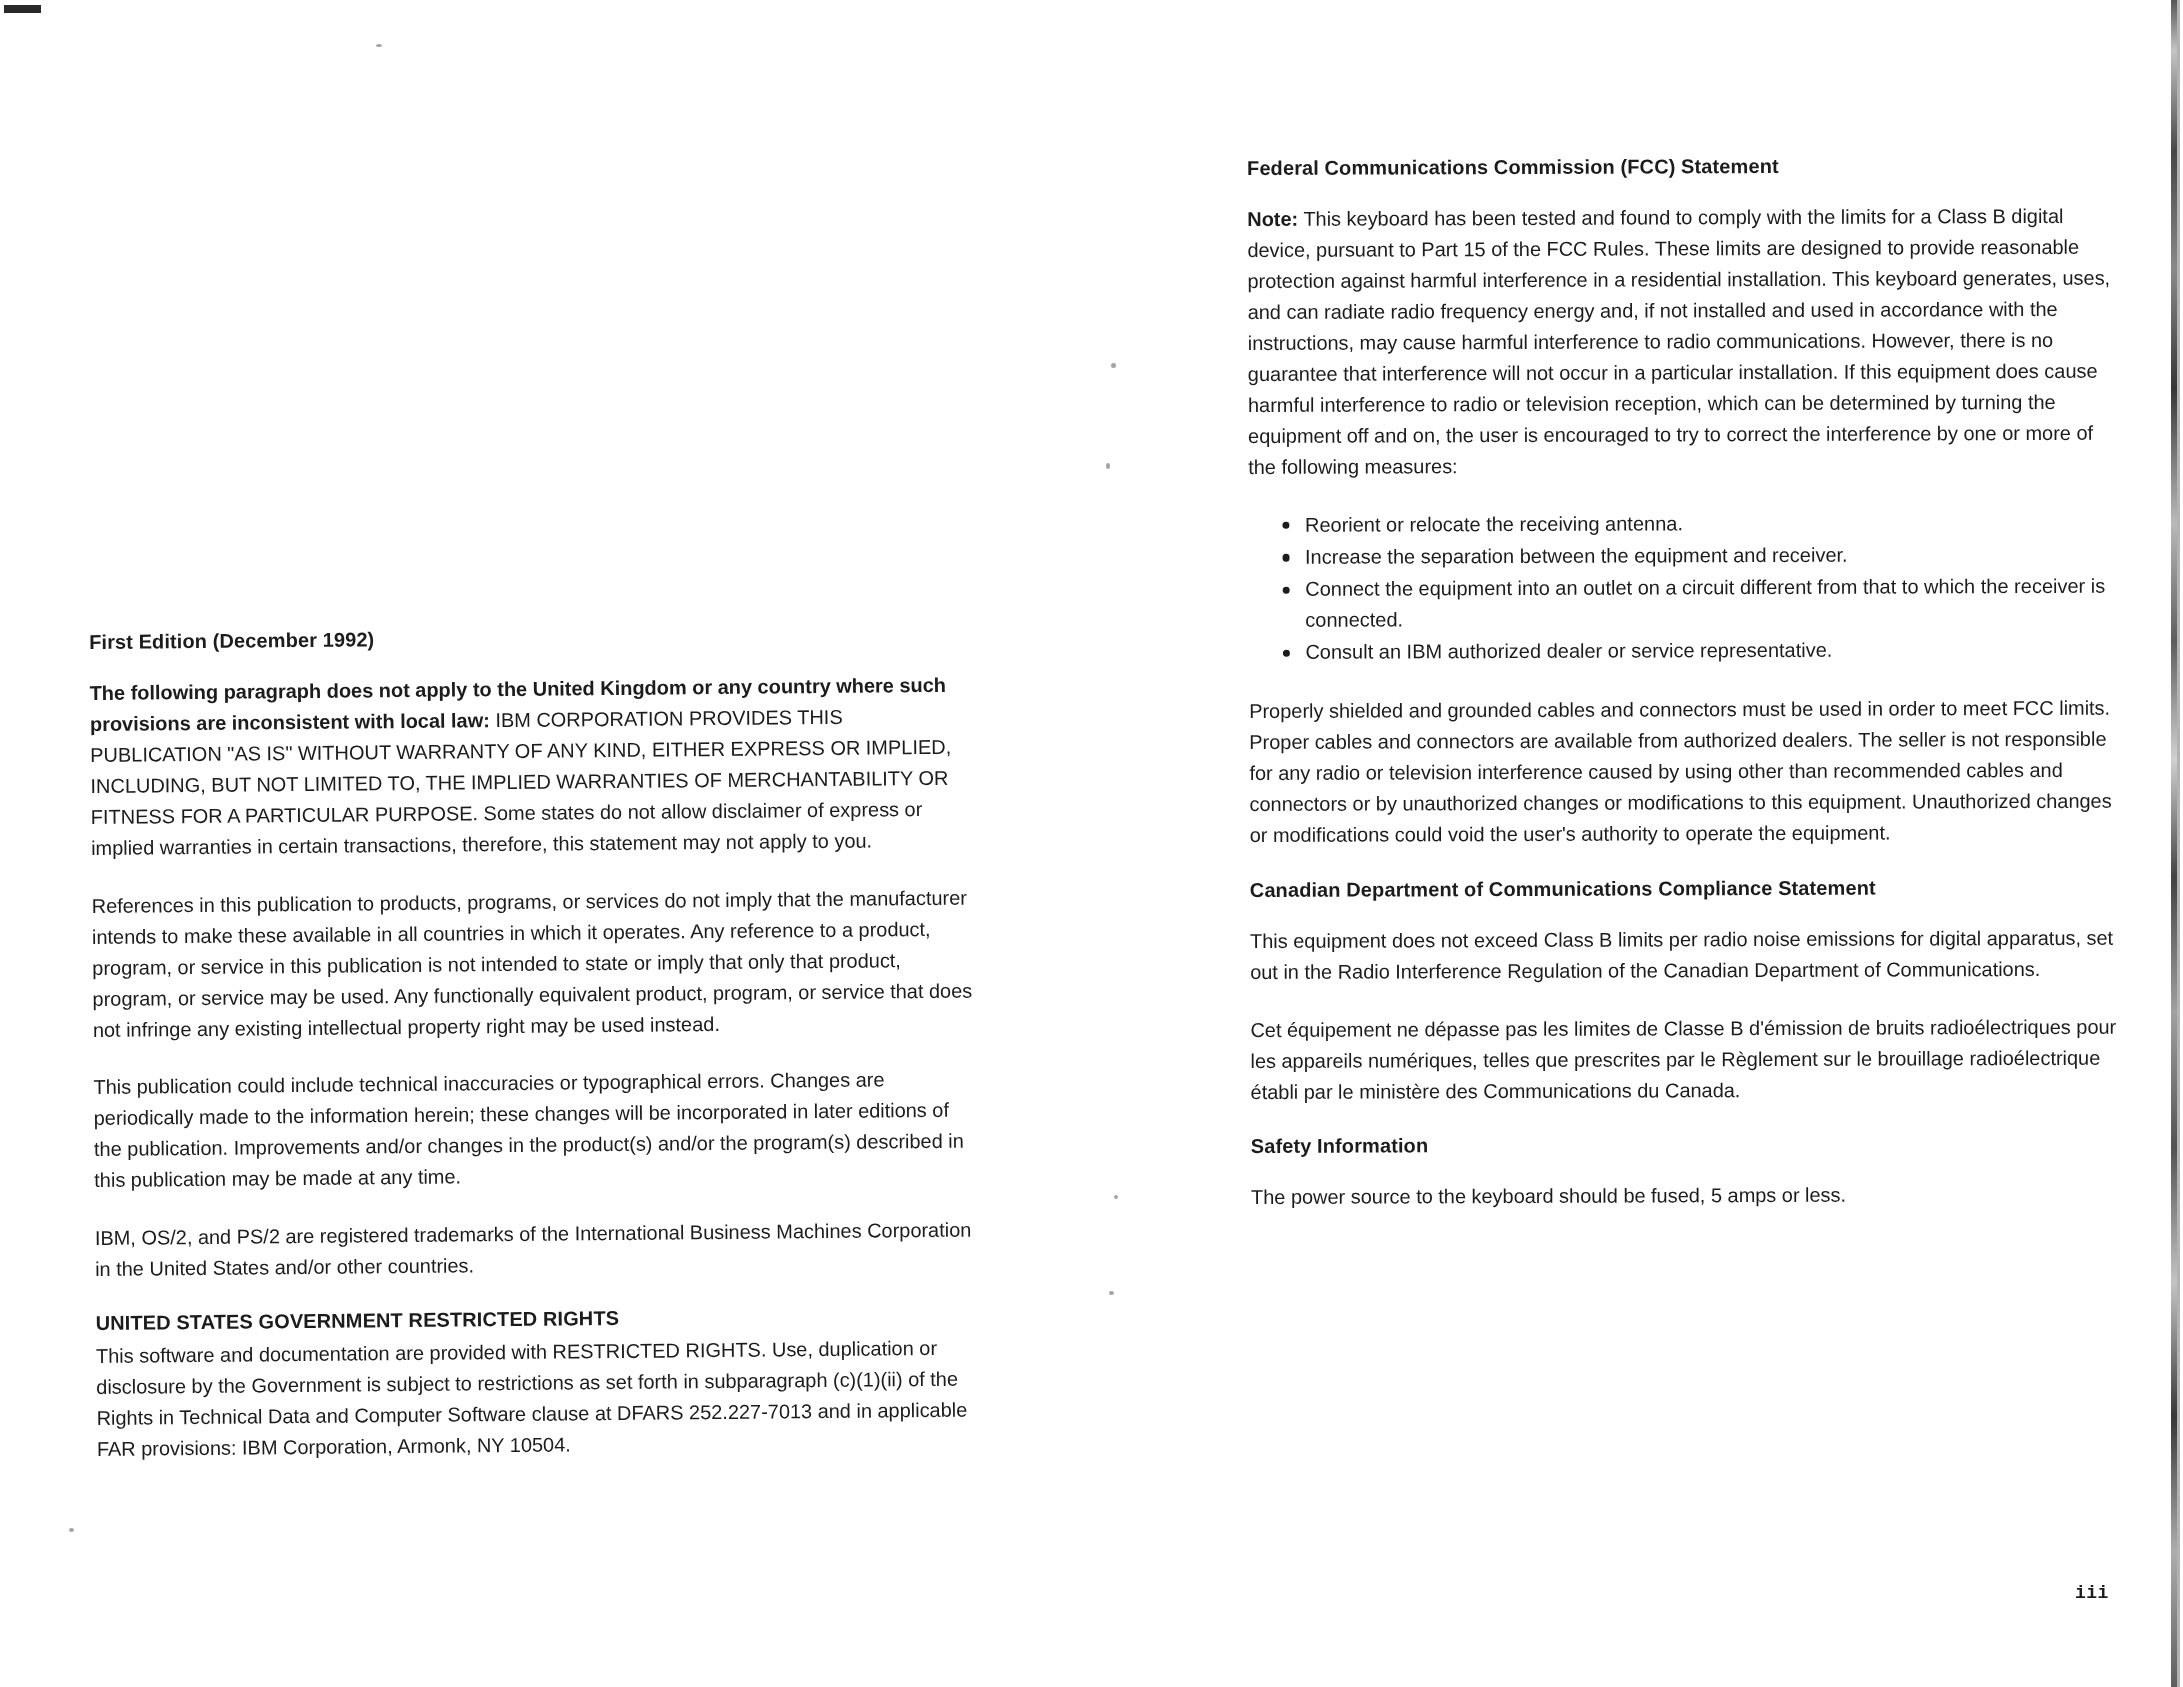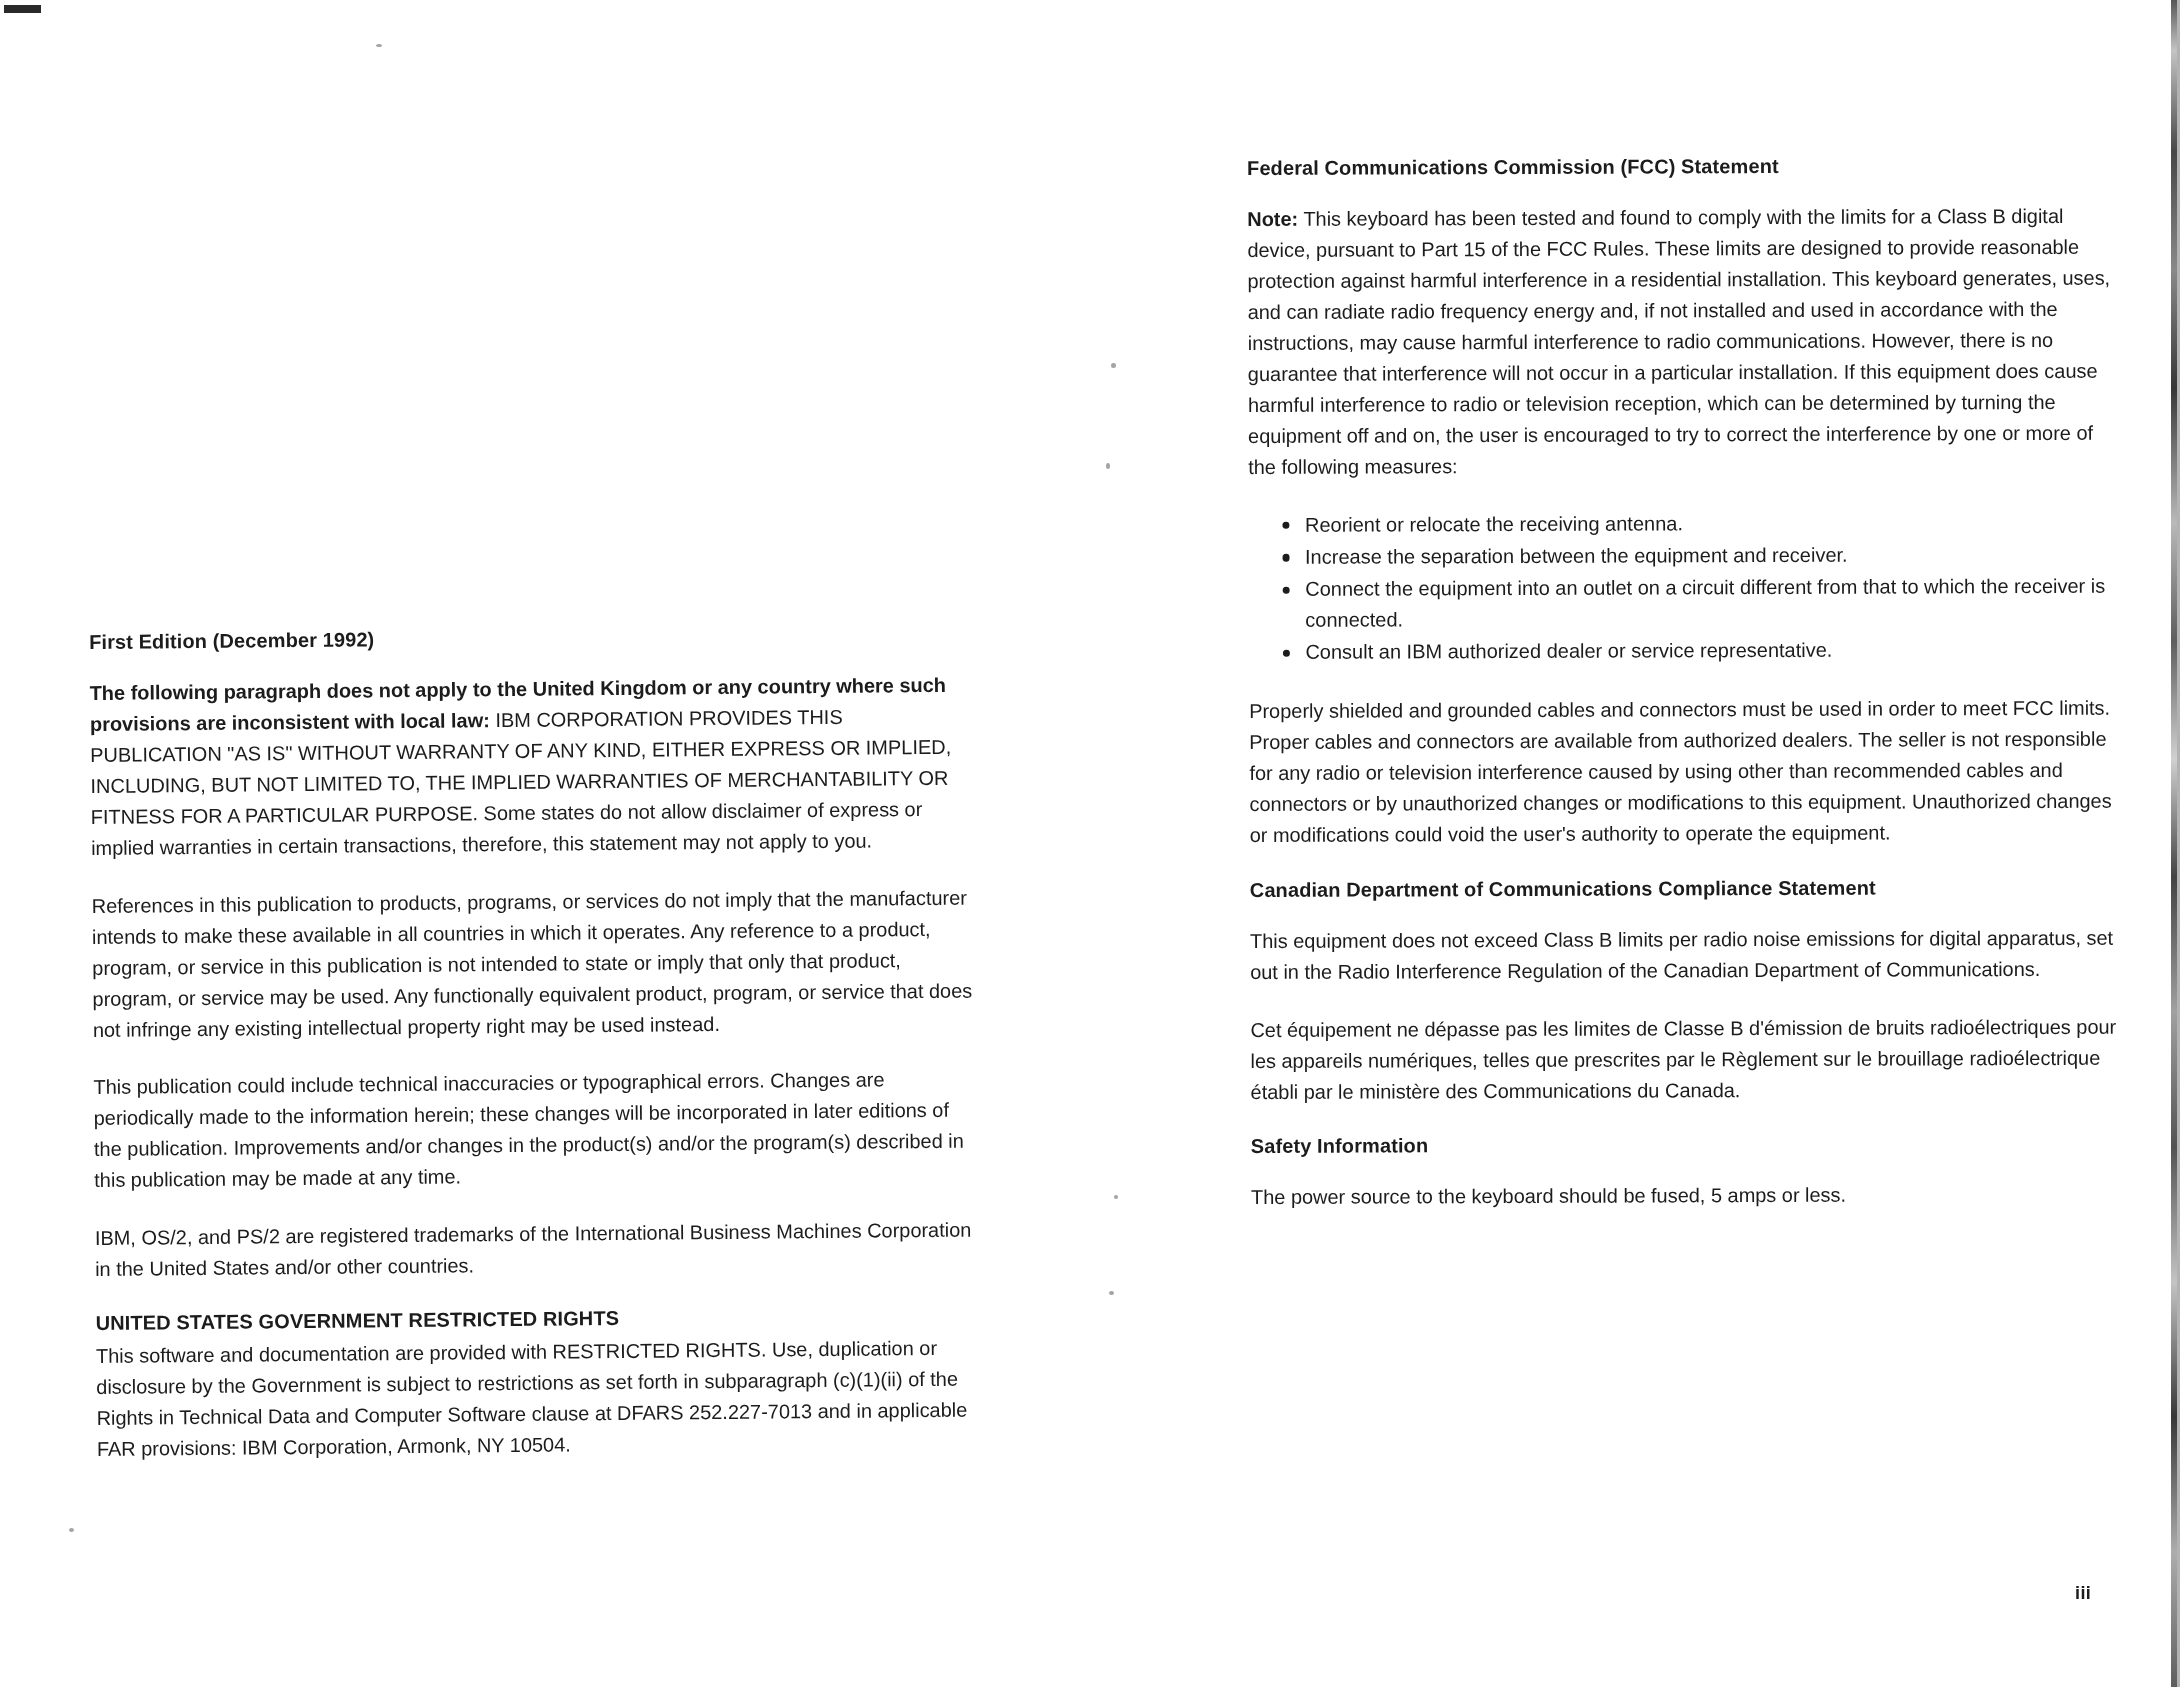--- a/index.html
+++ b/index.html
@@ -64,21 +64,21 @@
     font-size:20px;line-height:31px;
   }
   .bullets li{position:relative;margin:0 0 1.3px 0;padding-left:22.5px;}
   .bullets li .dot{
     position:absolute;left:0;top:12.6px;width:7.3px;height:7.3px;
     background:#1c1c1c;border-radius:50%;
   }
 
   .folio{
     position:absolute;left:2075px;top:1583px;
-    font-size:18px;font-weight:bold;letter-spacing:0.4px;
+    font-size:18px;font-weight:bold;letter-spacing:0.4px;font-family:Liberation Mono, monospace;
   }
 </style>
 </head>
 <body>
 
 <div class="page">
 
   <div class="corner-mark"></div>
   <div class="scan-edge-right"></div>
   <div class="scan-edge-right2"></div>

